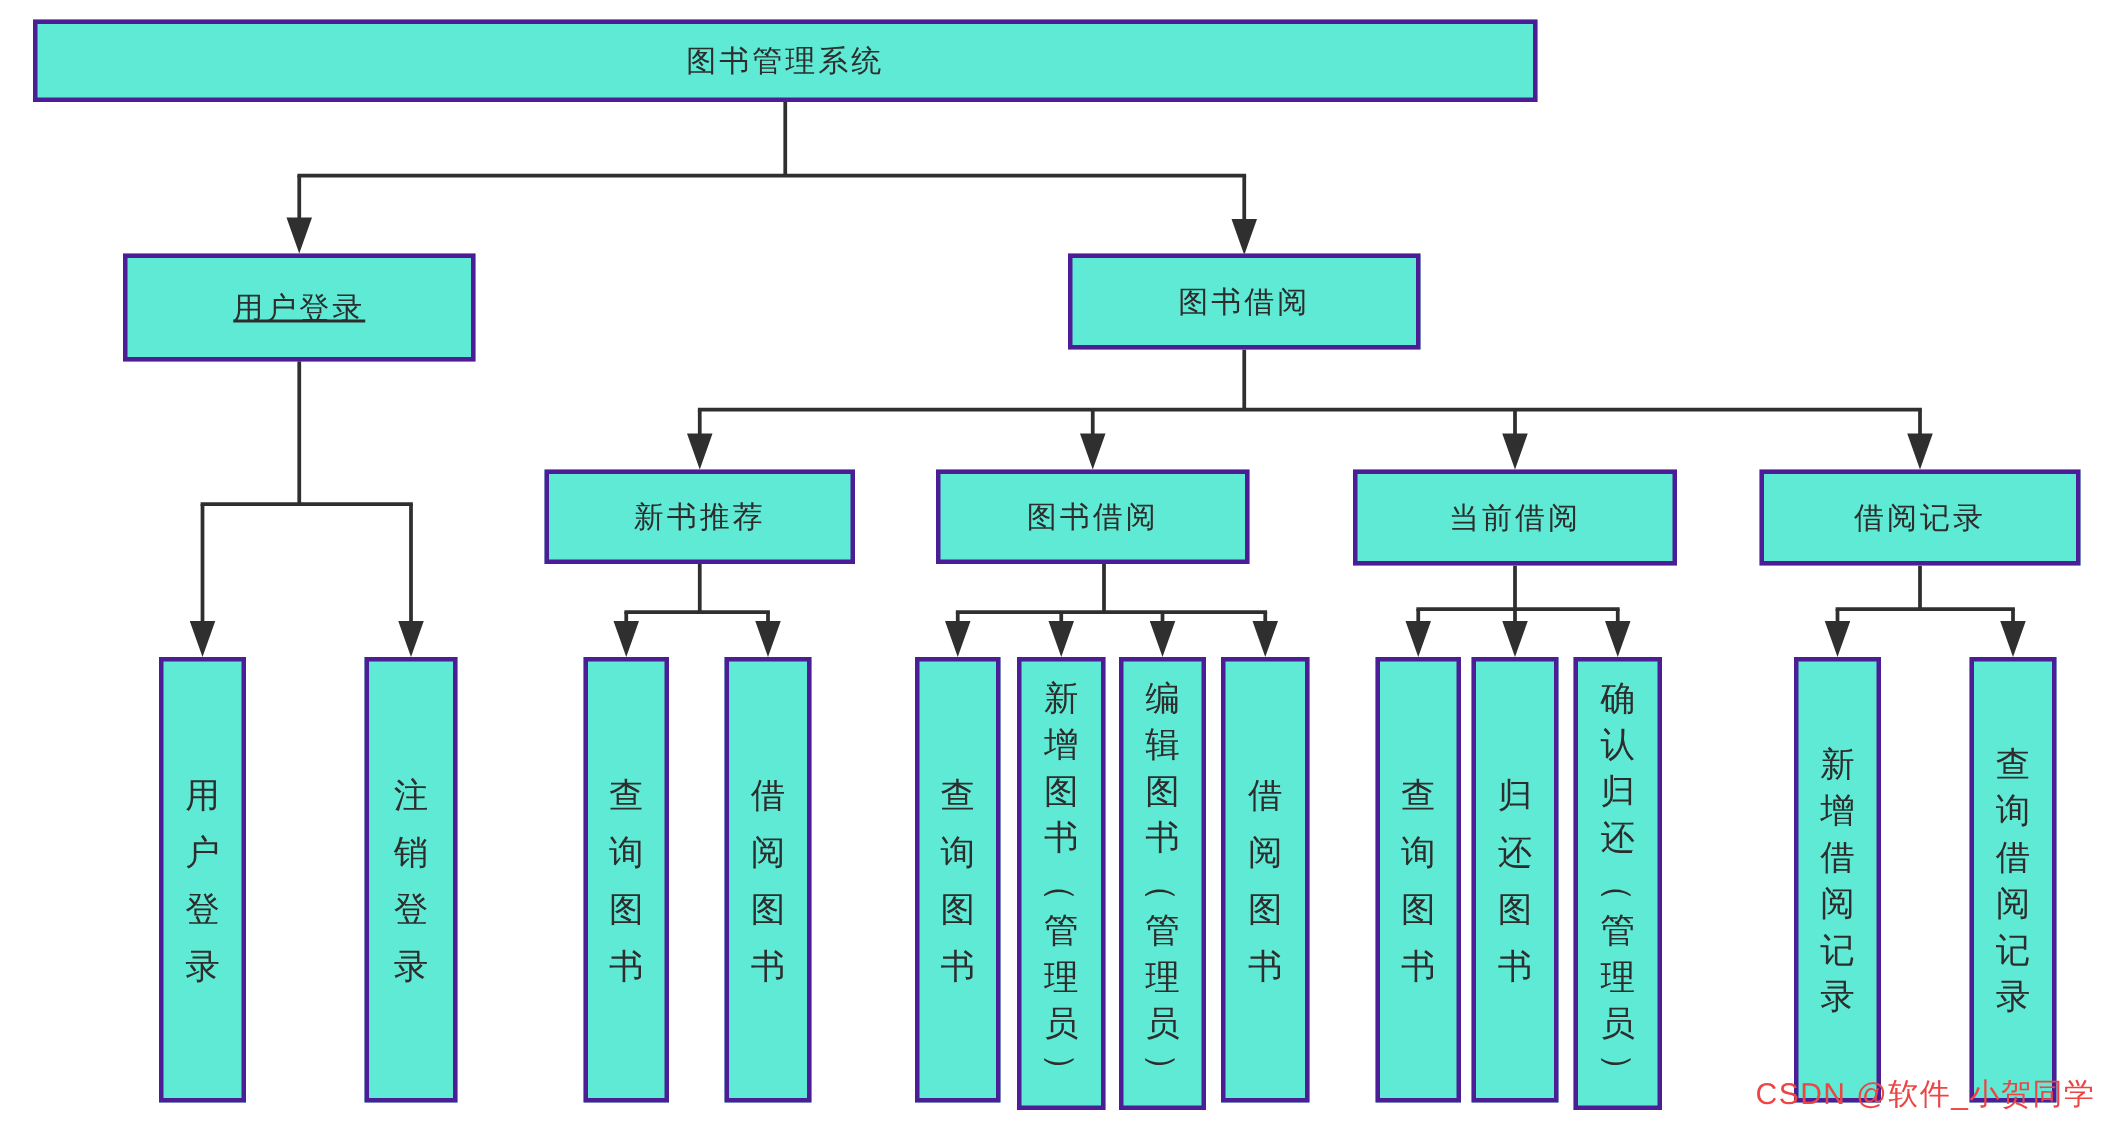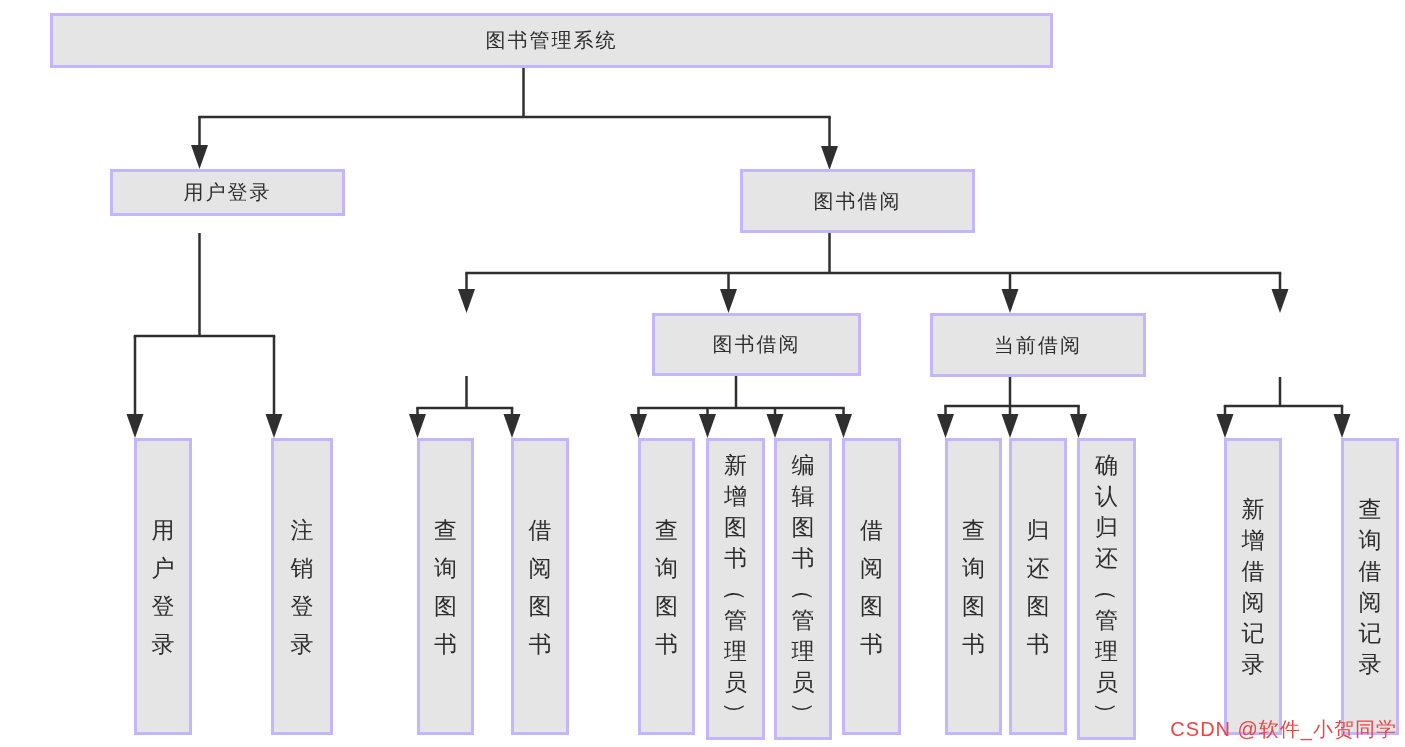--- a/index.html
+++ b/index.html
@@ -17,28 +17,27 @@
   }
   svg.wires {
     position: absolute;
     left: 0;
     top: 0;
     z-index: 1;
   }
   .node {
     position: absolute;
     box-sizing: border-box;
-    border: 3px solid #c4b5fd;
-    background: #e5e5e5;
+    border: 3px solid #4c1d95;
+    background: #5eead4;
     display: flex;
     align-items: center;
     justify-content: center;
     color: #2d2d2d;
     z-index: 2;
-    margin-left: 28px;
   }
   .node.h {
     font-size: 20px;
     letter-spacing: 2px;
     white-space: nowrap;
   }
   .node.leaf {
     flex-direction: column;
     font-size: 23px;
   }
@@ -123,25 +122,27 @@
     <line x1="1280" y1="377" x2="1280" y2="406"></line>
     <line x1="1223.75" y1="406" x2="1343.25" y2="406"></line>
     <line x1="1225" y1="406" x2="1225" y2="417"></line>
     <polygon points="1216.5,414 1233.5,414 1225,438" stroke="none"></polygon>
     <line x1="1342" y1="406" x2="1342" y2="417"></line>
     <polygon points="1333.5,414 1350.5,414 1342,438" stroke="none"></polygon>
   </svg>
 
   <div class="node h" style="left:22px; top:13px; width:1003px; height:55px;">图书管理系统</div>
 
-  <div class="node h" style="left:82px; top:169px; width:235px; height:47px;">用户登录</div>
+  <div class="node h" style="left:82px; top:169px; width:235px; height:72px;text-decoration:underline;">用户登录</div>
   <div class="node h" style="left:712px; top:169px; width:235px; height:64px;">图书借阅</div>
 
+  <div class="node h" style="left:363px; top:313px; width:207px; height:63px;">新书推荐</div>
   <div class="node h" style="left:902px; top:313px; width:216px; height:64px;">当前借阅</div>
   <div class="node h" style="left:624px; top:313px; width:209px; height:63px;">图书借阅</div>
+  <div class="node h" style="left:1173px; top:313px; width:214px; height:64px;">借阅记录</div>
 
   <div class="node leaf sparse" style="left:106px; top:438px; width:58px; height:297px;">
       <span class="vchar">用</span>
       <span class="vchar">户</span>
       <span class="vchar">登</span>
       <span class="vchar">录</span>
     </div>
   <div class="node leaf sparse" style="left:243px; top:438px; width:62px; height:297px;">
       <span class="vchar">注</span>
       <span class="vchar">销</span>

